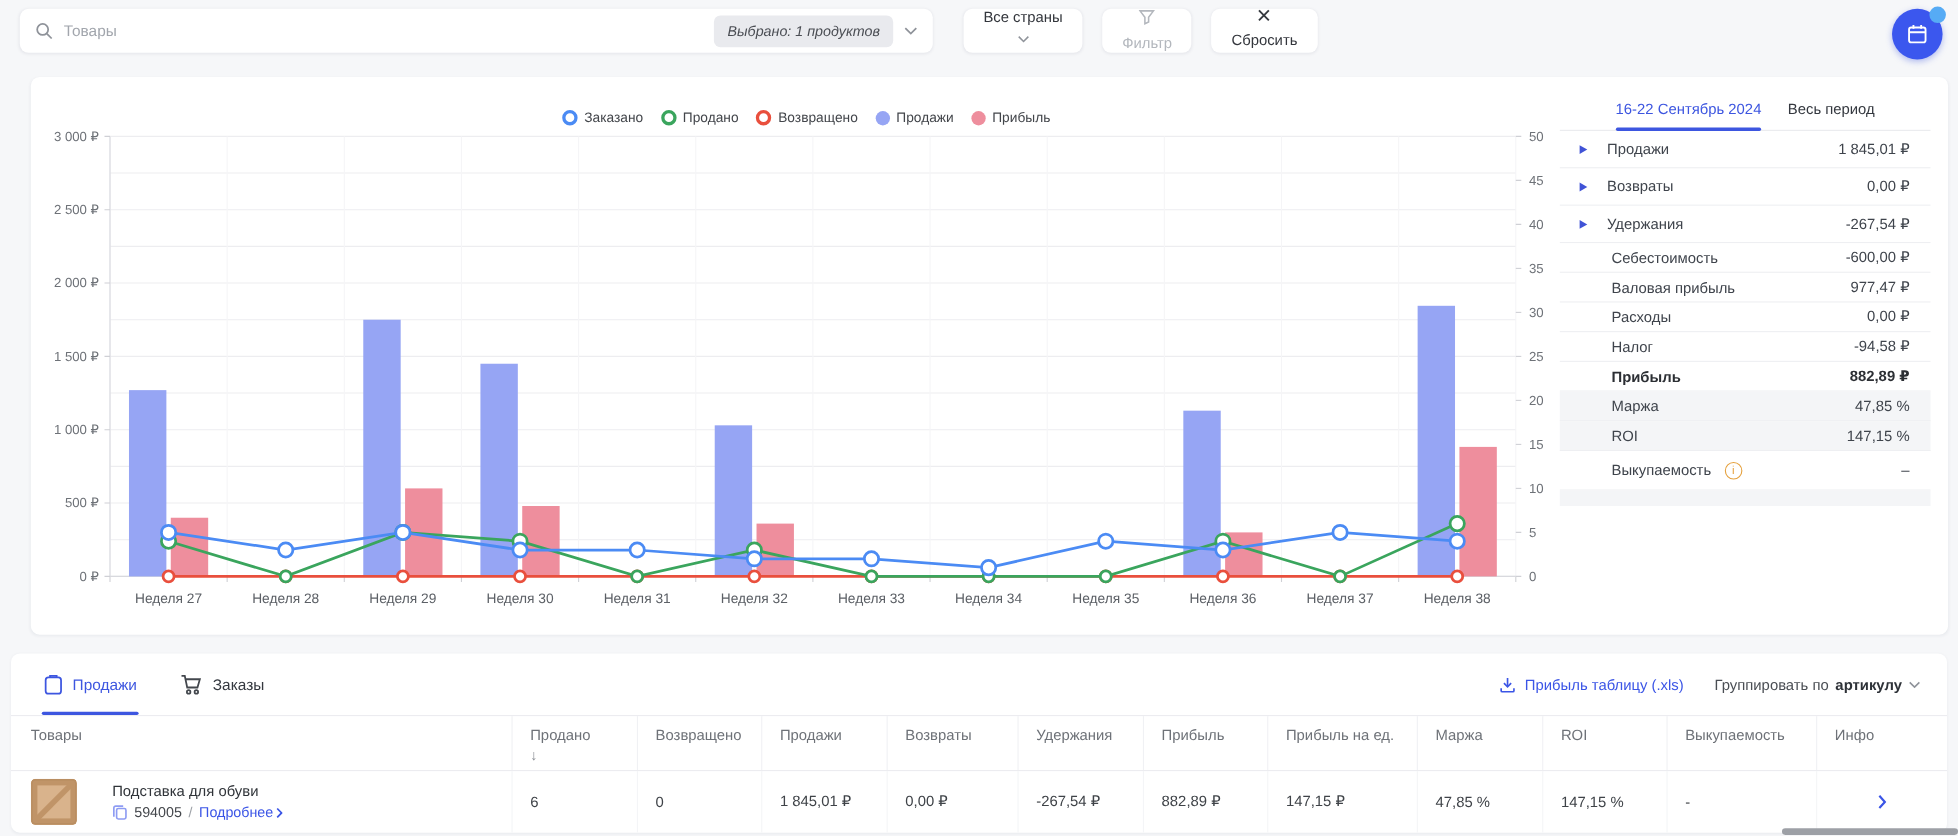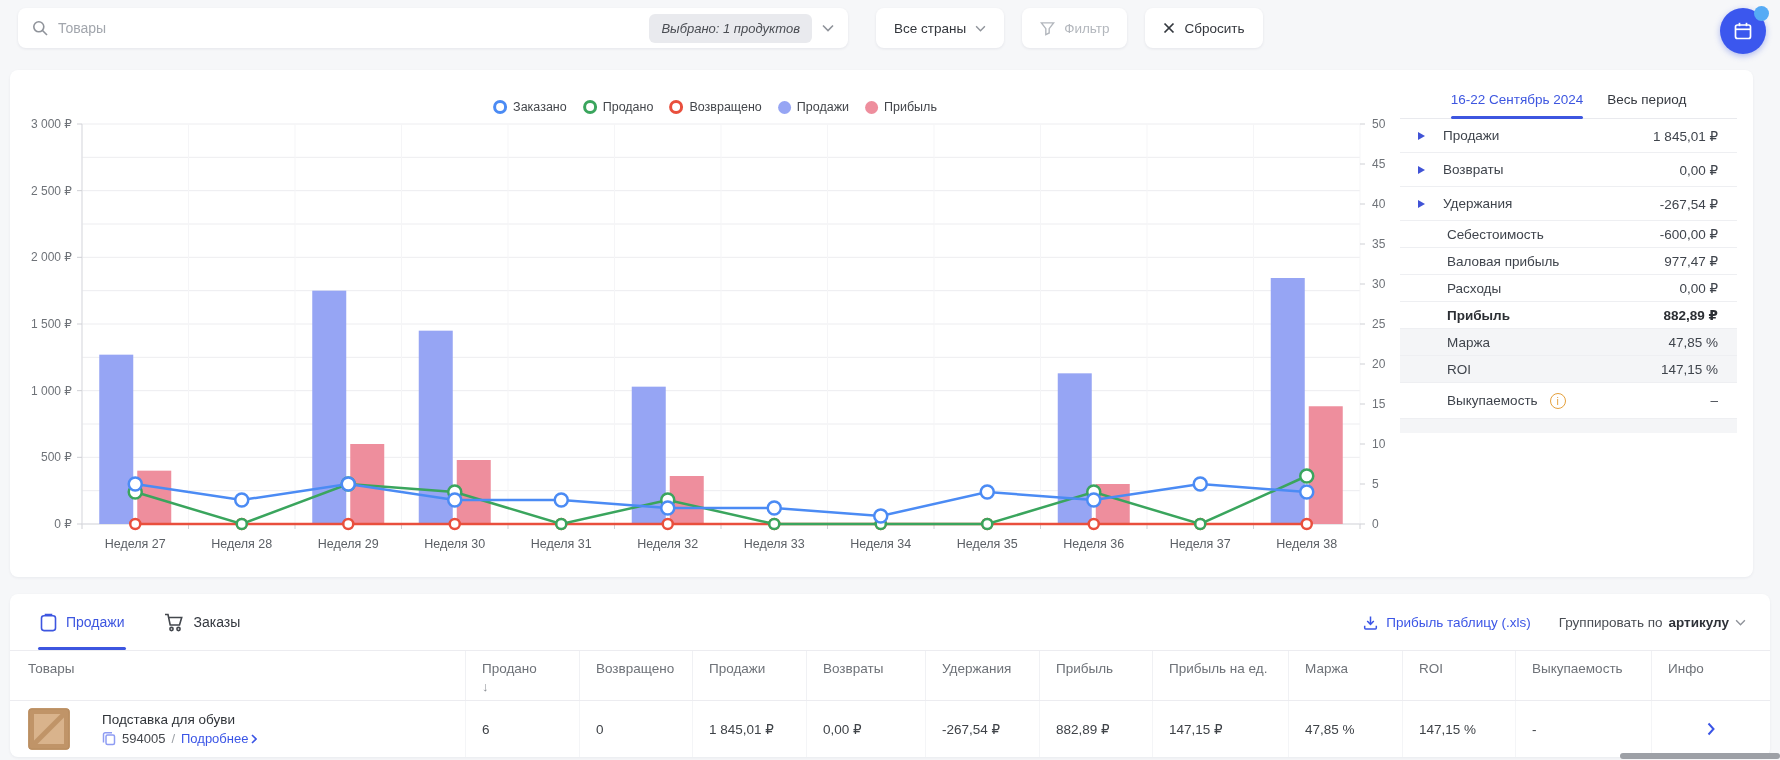--- a/index.html
+++ b/index.html
@@ -12,31 +12,31 @@
     border-radius:8px; box-shadow:0 1px 3px rgba(20,30,60,.08); padding:0 10px 0 14px; }
   .search-box input { flex:1; border:none; outline:none; font-size:14px; color:#3f4348;
     font-family:inherit; background:transparent; }
   .search-box input::placeholder { color:#a2a6ad; }
   .sicon { width:16px; height:16px; margin-right:10px; flex:none; }
   .badge { background:#e9eaee; border-radius:6px; padding:7px 12px; font-size:13px; color:#4a4d53;
     white-space:nowrap; cursor:pointer;font-style:italic; }
   .inchev { margin:0 4px 0 10px; flex:none; cursor:pointer; }
   .btn { display:flex; align-items:center; gap:9px; height:40px; padding:0 18px; background:#fff;
     border:none; border-radius:8px; box-shadow:0 1px 3px rgba(20,30,60,.08); font-size:13.5px;
-    color:#33363c; font-family:inherit; cursor:pointer; white-space:nowrap; }
+    color:#33363c; font-family:inherit; cursor:pointer; white-space:nowrap;flex-direction:column; }
   .btn.muted { color:#b3b7bd; }
   .fab { position:absolute; top:8px; right:14px; width:46px; height:46px; border-radius:50%;
     background:#3b57ee; display:flex; align-items:center; justify-content:center; cursor:pointer;
     box-shadow:0 2px 6px rgba(40,70,220,.35); }
   .fab-dot { position:absolute; top:-2px; right:-3px; width:15px; height:15px; border-radius:50%;
     background:#56abf5; }
 
   
   .card { background:#fff; border-radius:8px; box-shadow:0 1px 3px rgba(20,30,60,.06); }
-  .chart-card { position:absolute; left:10px; top:70px; width:1743px; height:507px; }
+  .chart-card { position:absolute; left:28px; top:70px; width:1743px; height:507px; }
   #legend { position:absolute; left:705px; top:30px; transform:translateX(-50%); display:flex;
     gap:16px; align-items:center; }
   .litem { display:flex; align-items:center; gap:6px; font-size:12.5px; color:#43464b; white-space:nowrap; }
   .ldot { width:13px; height:13px; border-radius:50%; flex:none; }
   .ldot.ring { background:#fff; border:3px solid; width:14px; height:14px; }
   #chart { position:absolute; left:8px; top:40px; }
   #chart text.ax { font-size:12px; fill:#6e7278; font-family:"Liberation Sans","DejaVu Sans",sans-serif; }
   #chart text.xlab { font-size:12.5px; fill:#5c6066; font-family:"Liberation Sans","DejaVu Sans",sans-serif; }
 
   
@@ -342,20 +342,25 @@
         <div class="prow">
           <span class="trisp"></span>
           <span class="plabel">Валовая прибыль</span>
           <span class="pvalue">977,47 ₽</span>
         </div>
         <div class="prow">
           <span class="trisp"></span>
           <span class="plabel">Расходы</span>
           <span class="pvalue">0,00 ₽</span>
         </div>
+        <div class="prow">
+          <span class="trisp"></span>
+          <span class="plabel">Налог</span>
+          <span class="pvalue">-94,58 ₽</span>
+        </div>
         <div class="prow bold">
           <span class="trisp"></span>
           <span class="plabel">Прибыль</span>
           <span class="pvalue">882,89 ₽</span>
         </div>
         <div class="prow shaded">
           <span class="trisp"></span>
           <span class="plabel">Маржа</span>
           <span class="pvalue">47,85 %</span>
         </div>

